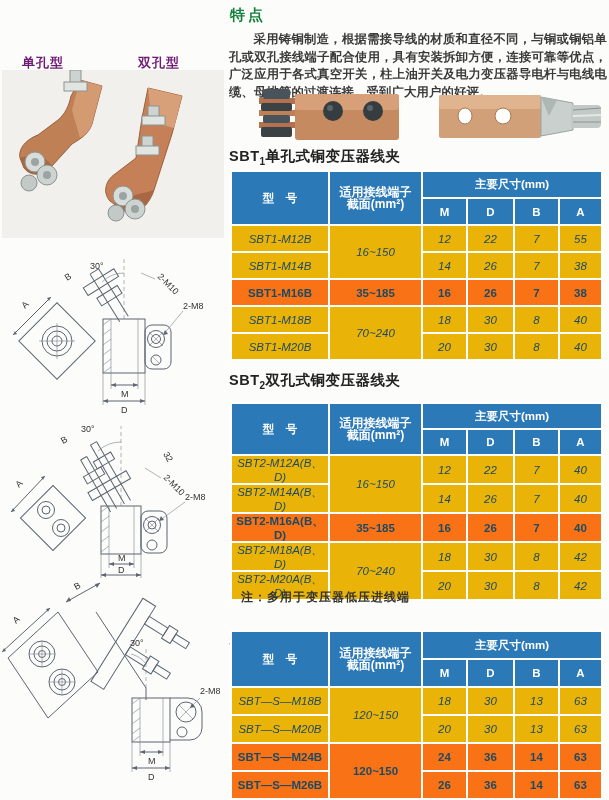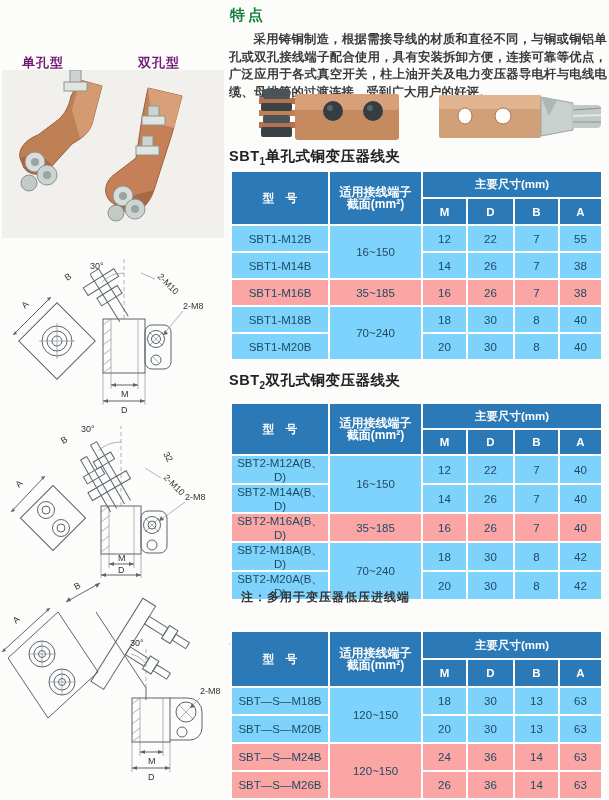--- a/index.html
+++ b/index.html
@@ -51,22 +51,22 @@
     border:2px solid #fff;text-align:center;vertical-align:middle;
     padding:0;font-size:11.5px;color:#1d4a63;
   }
   tr.hdr td{
     background:#2b79b6;color:#ffffff;font-weight:bold;font-size:11.5px;height:23px;
   }
   tr.hdr td .hsmall{font-size:12px;font-weight:bold;line-height:12px;}
   #table-1 tbody td{height:25px}
   #table-2 tbody td{height:24px}
   #table-3 tbody td{height:26px}
-  tr.mid td{background:#7dd3fc;}
-  tr.light td{background:#fca5a5;}
+  tr.mid td{background:#eab308;font-style:italic;}
+  tr.light td{background:#f97316;font-weight:bold;}
 </style>
 </head>
 <body>
 
 <span class="photo-label" id="lbl-single">单孔型</span>
 <span class="photo-label" id="lbl-double">双孔型</span>
 
 <div class="left-photo-bg"></div>
 
 <svg class="abs" style="left:2px;top:70px" width="222" height="168" viewBox="0 0 222 168">

